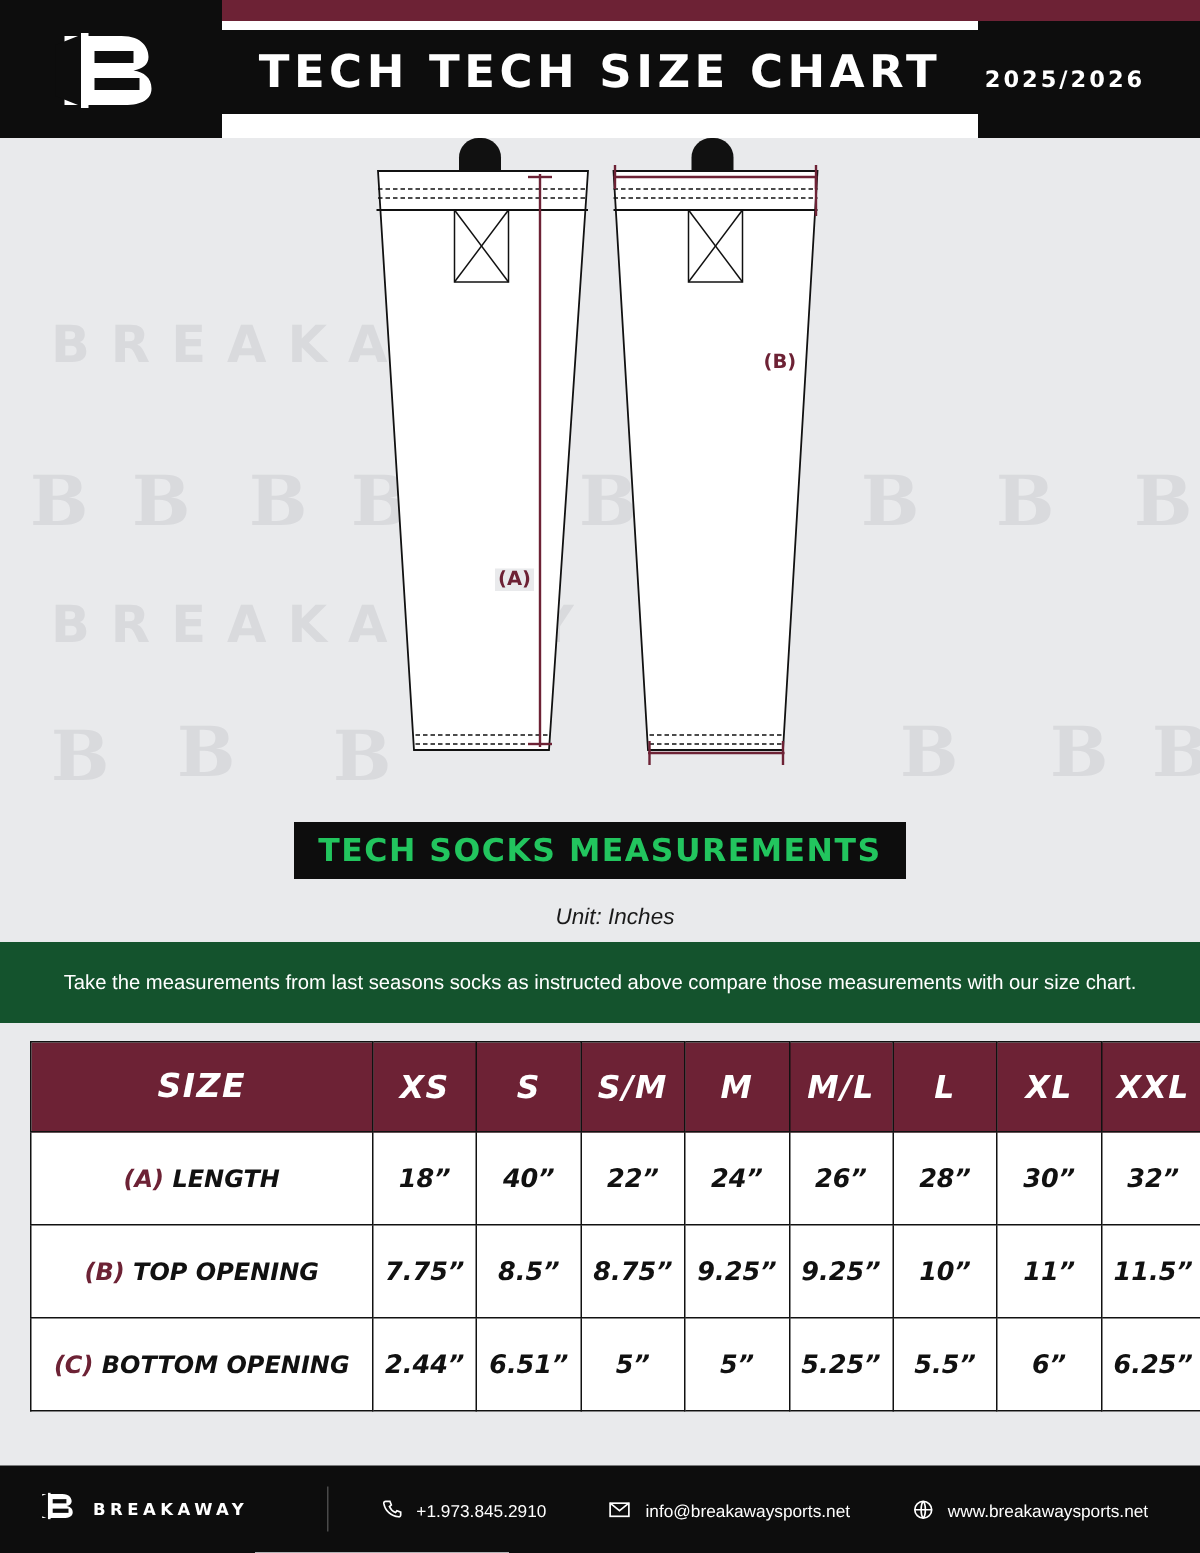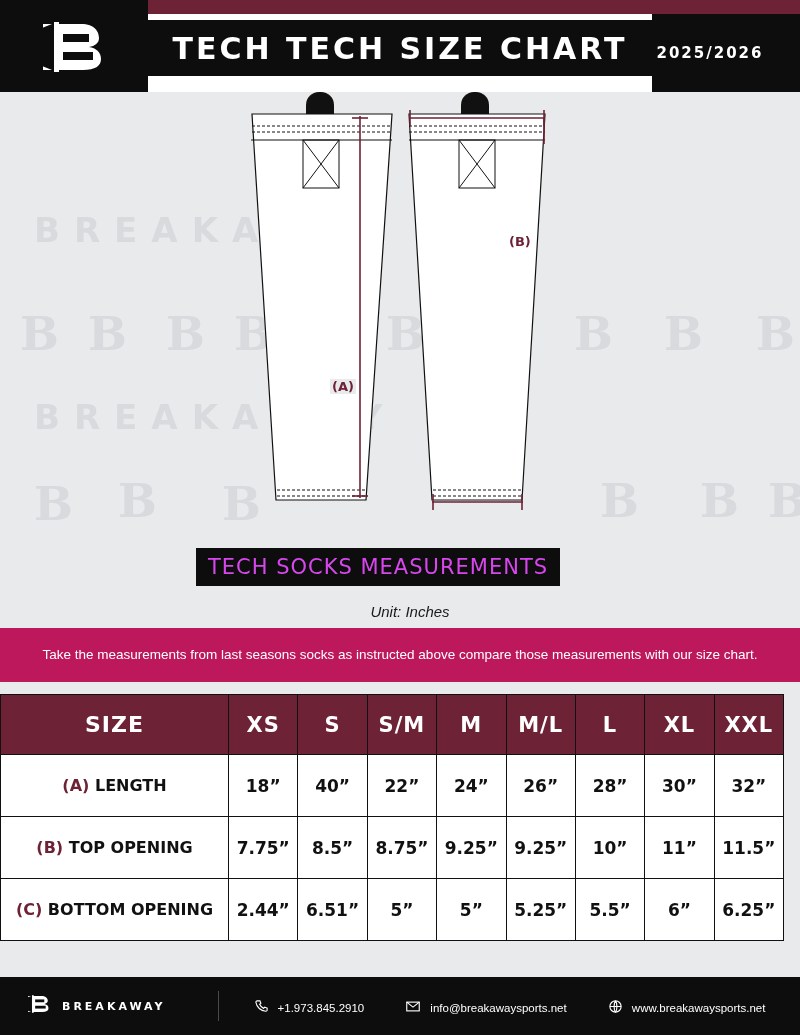--- a/index.html
+++ b/index.html
@@ -93,52 +93,52 @@
   svg.sock-svg { position: absolute; left: 0; top: 0; }
 
   
   .meas-title-wrap {
     position: relative;
     background: #e9eaec;
     height: 46px;
   }
   .meas-title {
     position: absolute; left: 196px; top: 0;
-    width: 364px; height: 38px;
+    width: 408px; height: 38px;
     background: #0d0d0d;
     display: flex; align-items: center; justify-content: center;
-    color: #d946ef; font-size: 21px; font-weight: normal; letter-spacing: 1px;
+    color: #22c55e; font-size: 21px; font-weight: bold; letter-spacing: 1px;
     font-family: "DejaVu Sans", sans-serif;
   }
   .unit-line {
     position: relative;
     background: #e9eaec;
     height: 34px;
     display: flex; align-items: center; justify-content: center;
     font-style: italic; font-size: 15px; color: #1a1a1a;
     font-family: "Liberation Sans", sans-serif;
     margin-left: 20px;
   }
 
   
   .instruction {
-    background: #be185d;
+    background: #14532d;
     color: #ffffff;
     height: 54px;
     display: flex; align-items: center; justify-content: center;
     text-align: center;
     font-size: 13.5px;
     line-height: 1.45;
     padding: 0 40px;
     font-family: "Liberation Sans", sans-serif;
   }
   .gap-strip { height: 12px; background: #e9eaec; }
 
   
-  .table-wrap { padding: 0 0; background: #e9eaec; }
+  .table-wrap { padding: 0 20px; background: #e9eaec; font-style: italic; }
   table.size-table {
     width: 784px;
     border-collapse: collapse;
     background: #ffffff;
     table-layout: fixed;
   }
   table.size-table th, table.size-table td {
     border: 1px solid #111;
     text-align: center;
     font-family: "DejaVu Sans", sans-serif;

